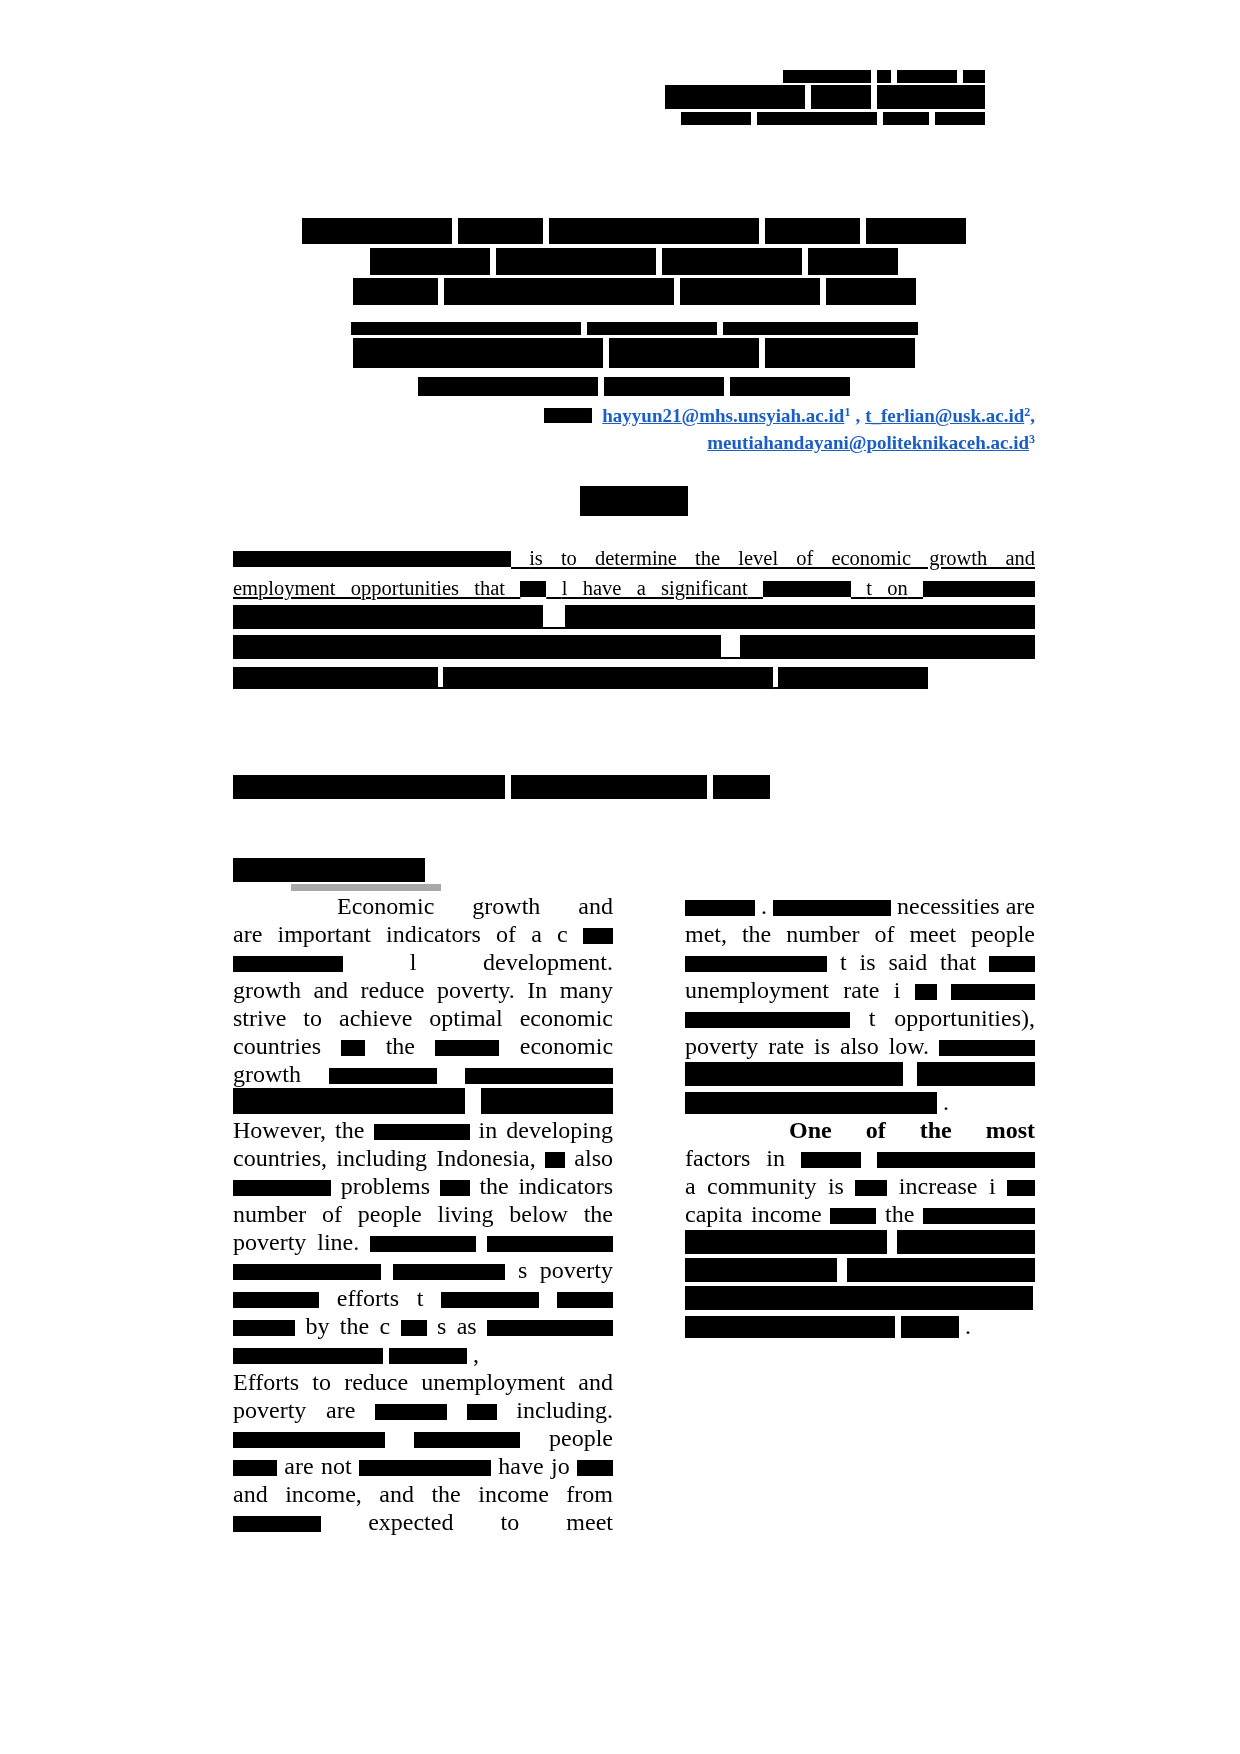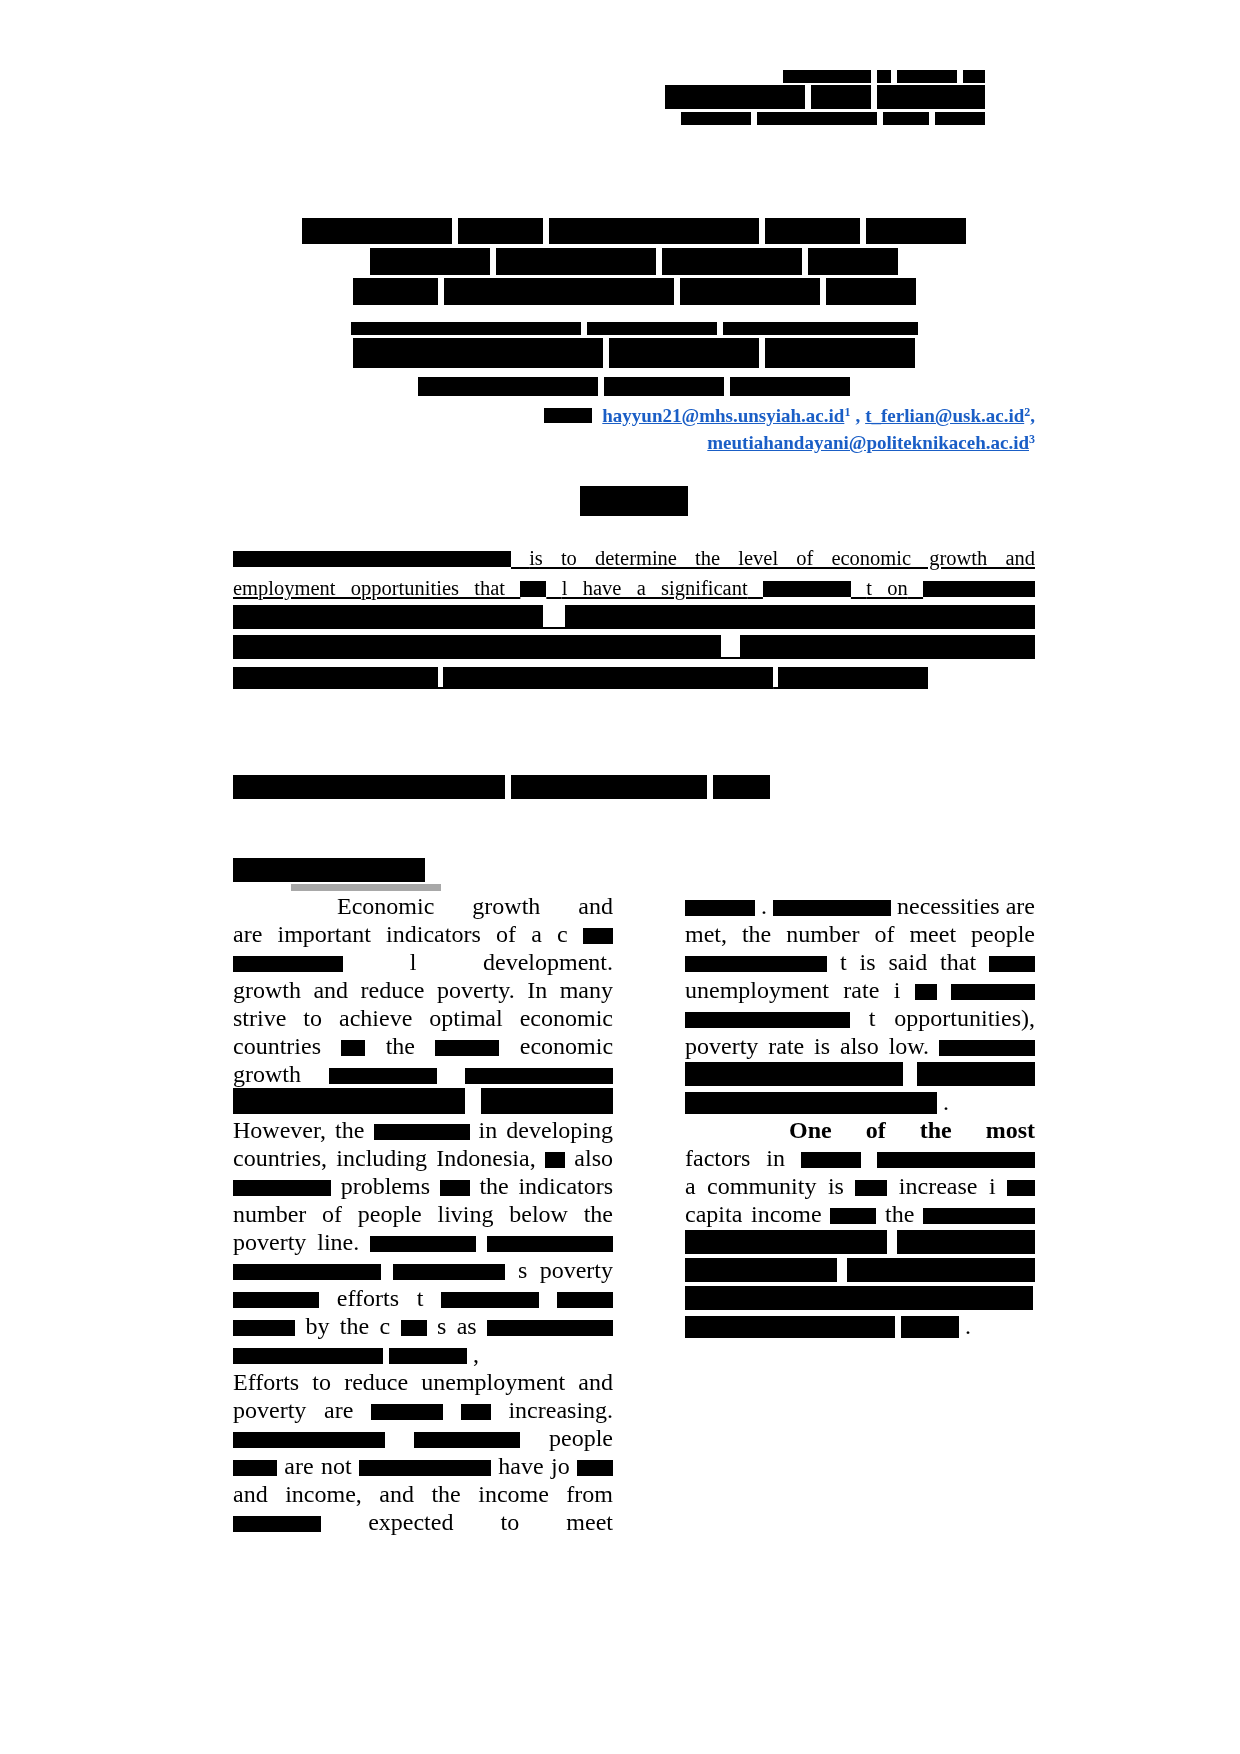--- a/index.html
+++ b/index.html
@@ -150,21 +150,21 @@
       <div class="line j"><span class="frag">However, the</span> <span class="bar" style="width: 96px;"></span> <span class="frag">in developing</span></div>
       <div class="line j"><span class="frag">countries, including Indonesia,</span> <span class="bar" style="width: 20px;"></span> <span class="frag">also</span></div>
       <div class="line j"><span class="bar" style="width: 98px;"></span> <span class="frag">problems</span> <span class="bar" style="width: 30px;"></span> <span class="frag">the indicators</span></div>
       <div class="line j"><span class="frag">number of people living below the</span></div>
       <div class="line j"><span class="frag">poverty</span> <span class="frag">line.</span> <span class="bar" style="width: 106px;"></span> <span class="bar" style="width: 126px;"></span></div>
       <div class="line j"><span class="bar" style="width: 148px;"></span> <span class="bar" style="width: 112px;"></span> <span class="frag">s poverty</span></div>
       <div class="line j"><span class="bar" style="width: 86px;"></span> <span class="frag">efforts t</span> <span class="bar" style="width: 98px;"></span> <span class="bar" style="width: 56px;"></span></div>
       <div class="line j"><span class="bar" style="width: 62px;"></span> <span class="frag">by the c</span> <span class="bar" style="width: 26px;"></span> <span class="frag">s as</span> <span class="bar" style="width: 126px;"></span></div>
       <div class="line"><span class="bar" style="width: 150px;"></span> <span class="bar" style="width: 78px;"></span> <span class="frag">,</span></div>
       <div class="line j"><span class="frag">Efforts to reduce unemployment and</span></div>
-      <div class="line j"><span class="frag">poverty</span> <span class="frag">are</span> <span class="bar" style="width: 72px;"></span> <span class="bar" style="width: 30px;"></span> <span class="frag">increasing.</span></div>
+      <div class="line j"><span class="frag">poverty</span> <span class="frag">are</span> <span class="bar" style="width: 72px;"></span> <span class="bar" style="width: 30px;"></span> <span class="frag">including.</span></div>
       <div class="line j"><span class="bar" style="width: 152px;"></span> <span class="bar" style="width: 106px;"></span> <span class="frag">people</span></div>
       <div class="line j"><span class="bar" style="width: 44px;"></span> <span class="frag">are not</span> <span class="bar" style="width: 132px;"></span> <span class="frag">have jo</span> <span class="bar" style="width: 36px;"></span></div>
       <div class="line j"><span class="frag">and income, and the income from</span></div>
       <div class="line j"><span class="bar" style="width: 88px;"></span> <span class="frag">expected to meet</span> <span class="bar" style="width: 118px;"></span></div>
     </div>
   <div class="col col-right" id="col-right">
       <div class="line j"><span class="bar" style="width: 70px;"></span> <span class="frag">.</span> <span class="bar" style="width: 118px;"></span> <span class="frag">necessities are</span></div>
       <div class="line j"><span class="frag">met, the number of meet people</span></div>
       <div class="line j"><span class="bar" style="width: 142px;"></span> <span class="frag">t is said that</span> <span class="bar" style="width: 46px;"></span></div>
       <div class="line j"><span class="frag">unemployment rate i</span> <span class="bar" style="width: 22px;"></span> <span class="bar" style="width: 84px;"></span></div>

